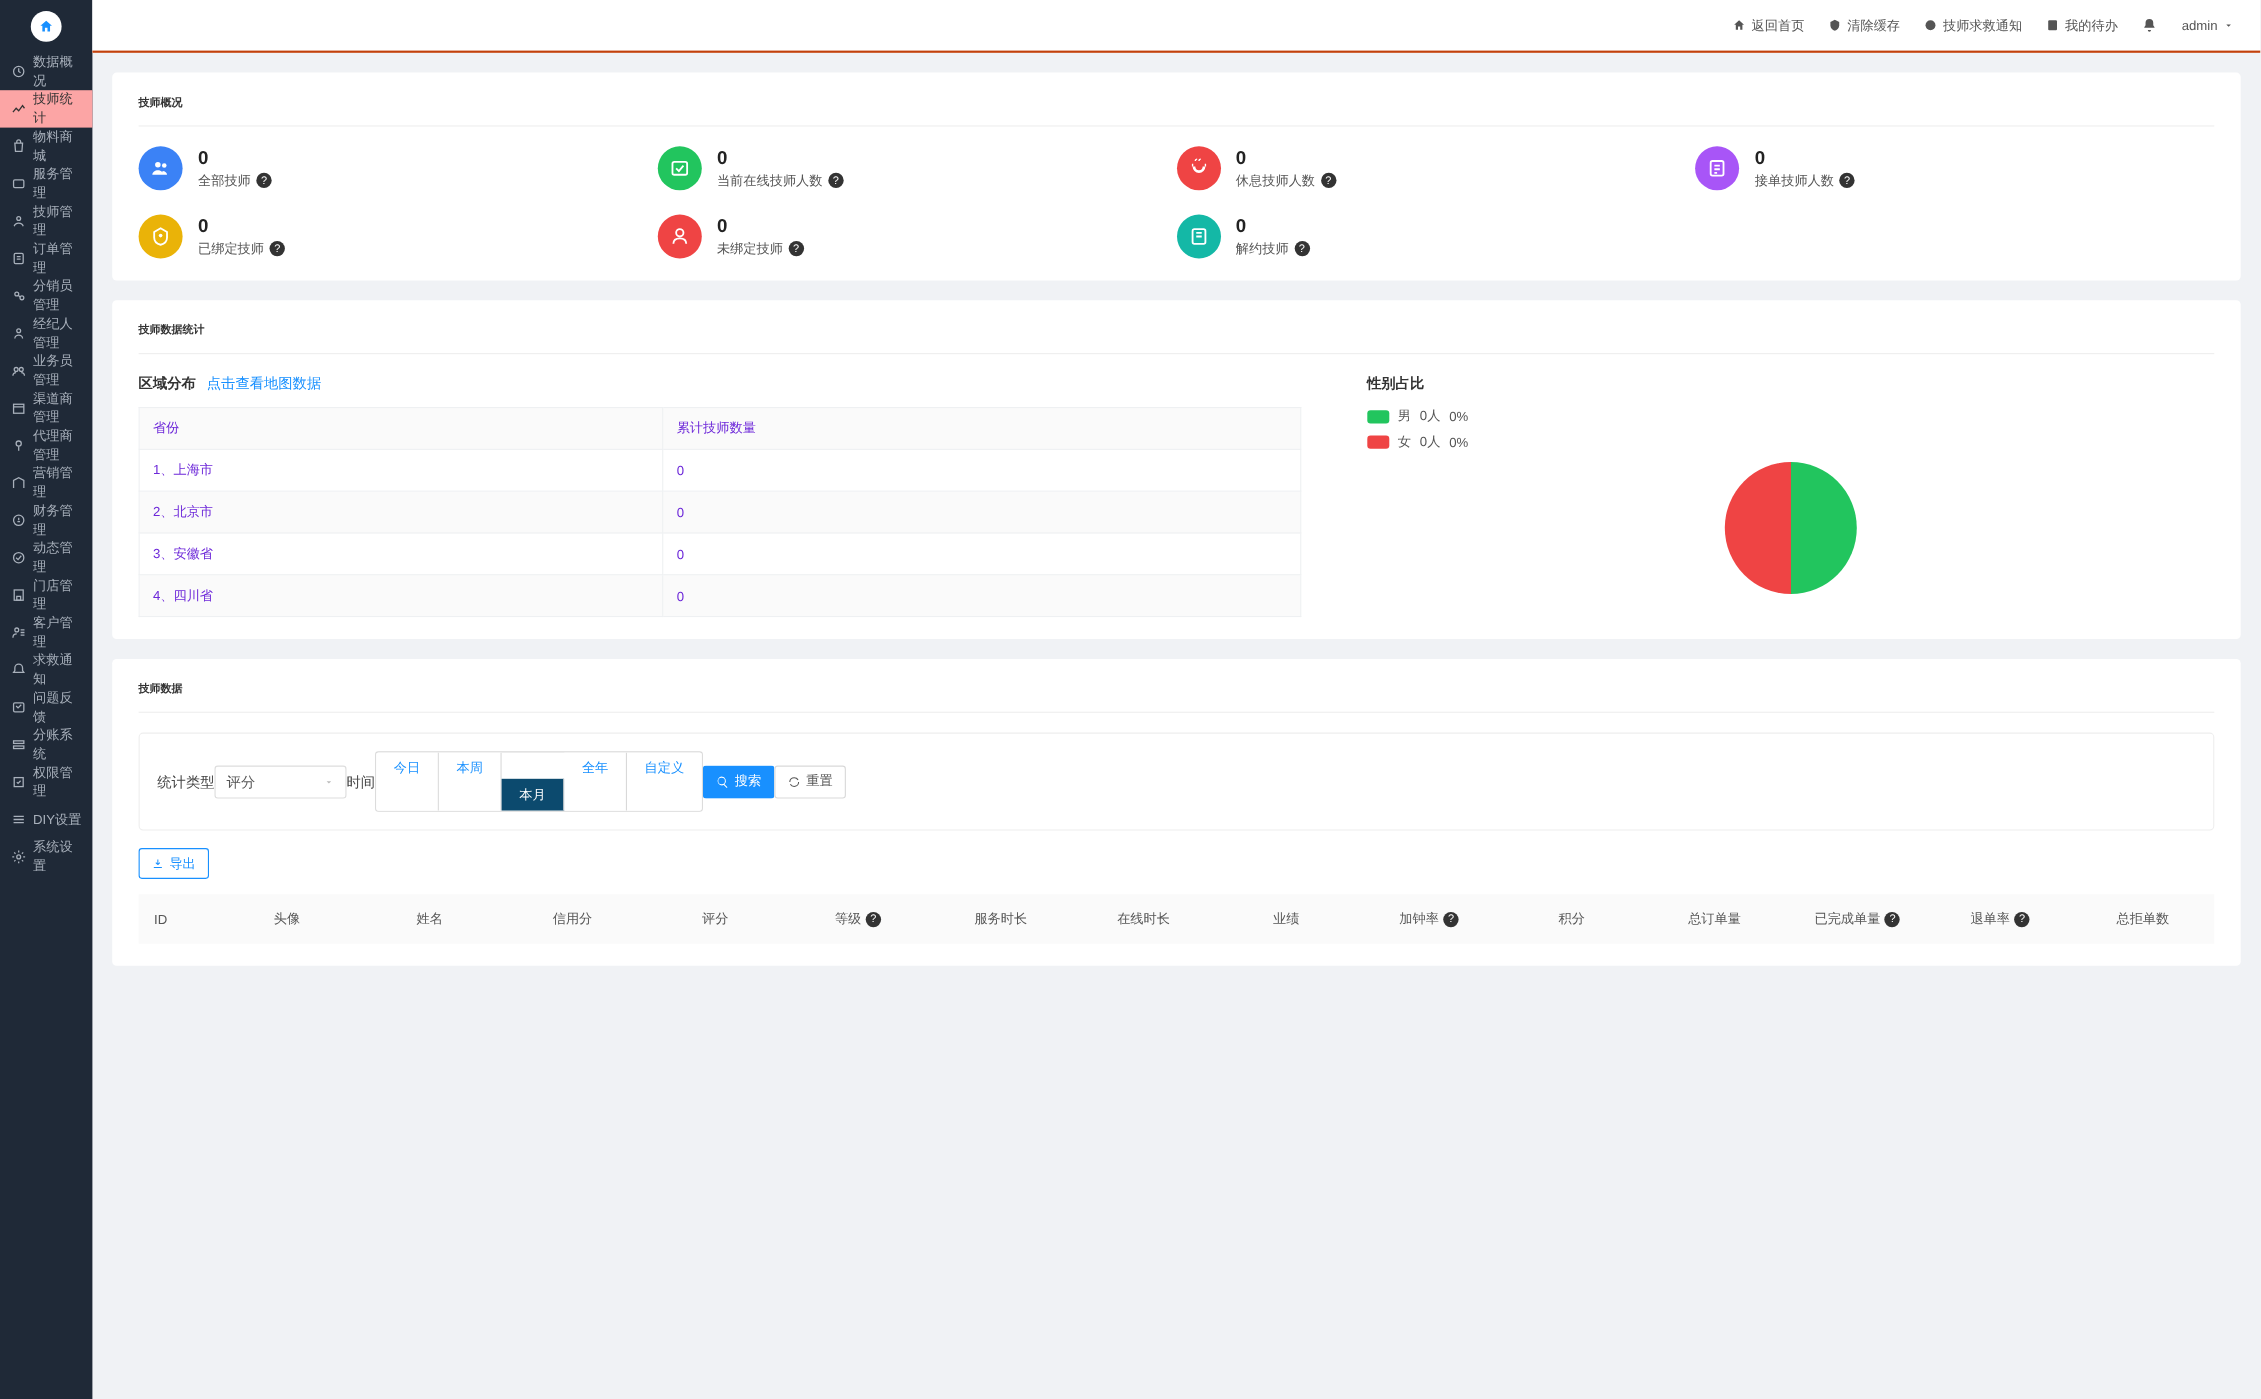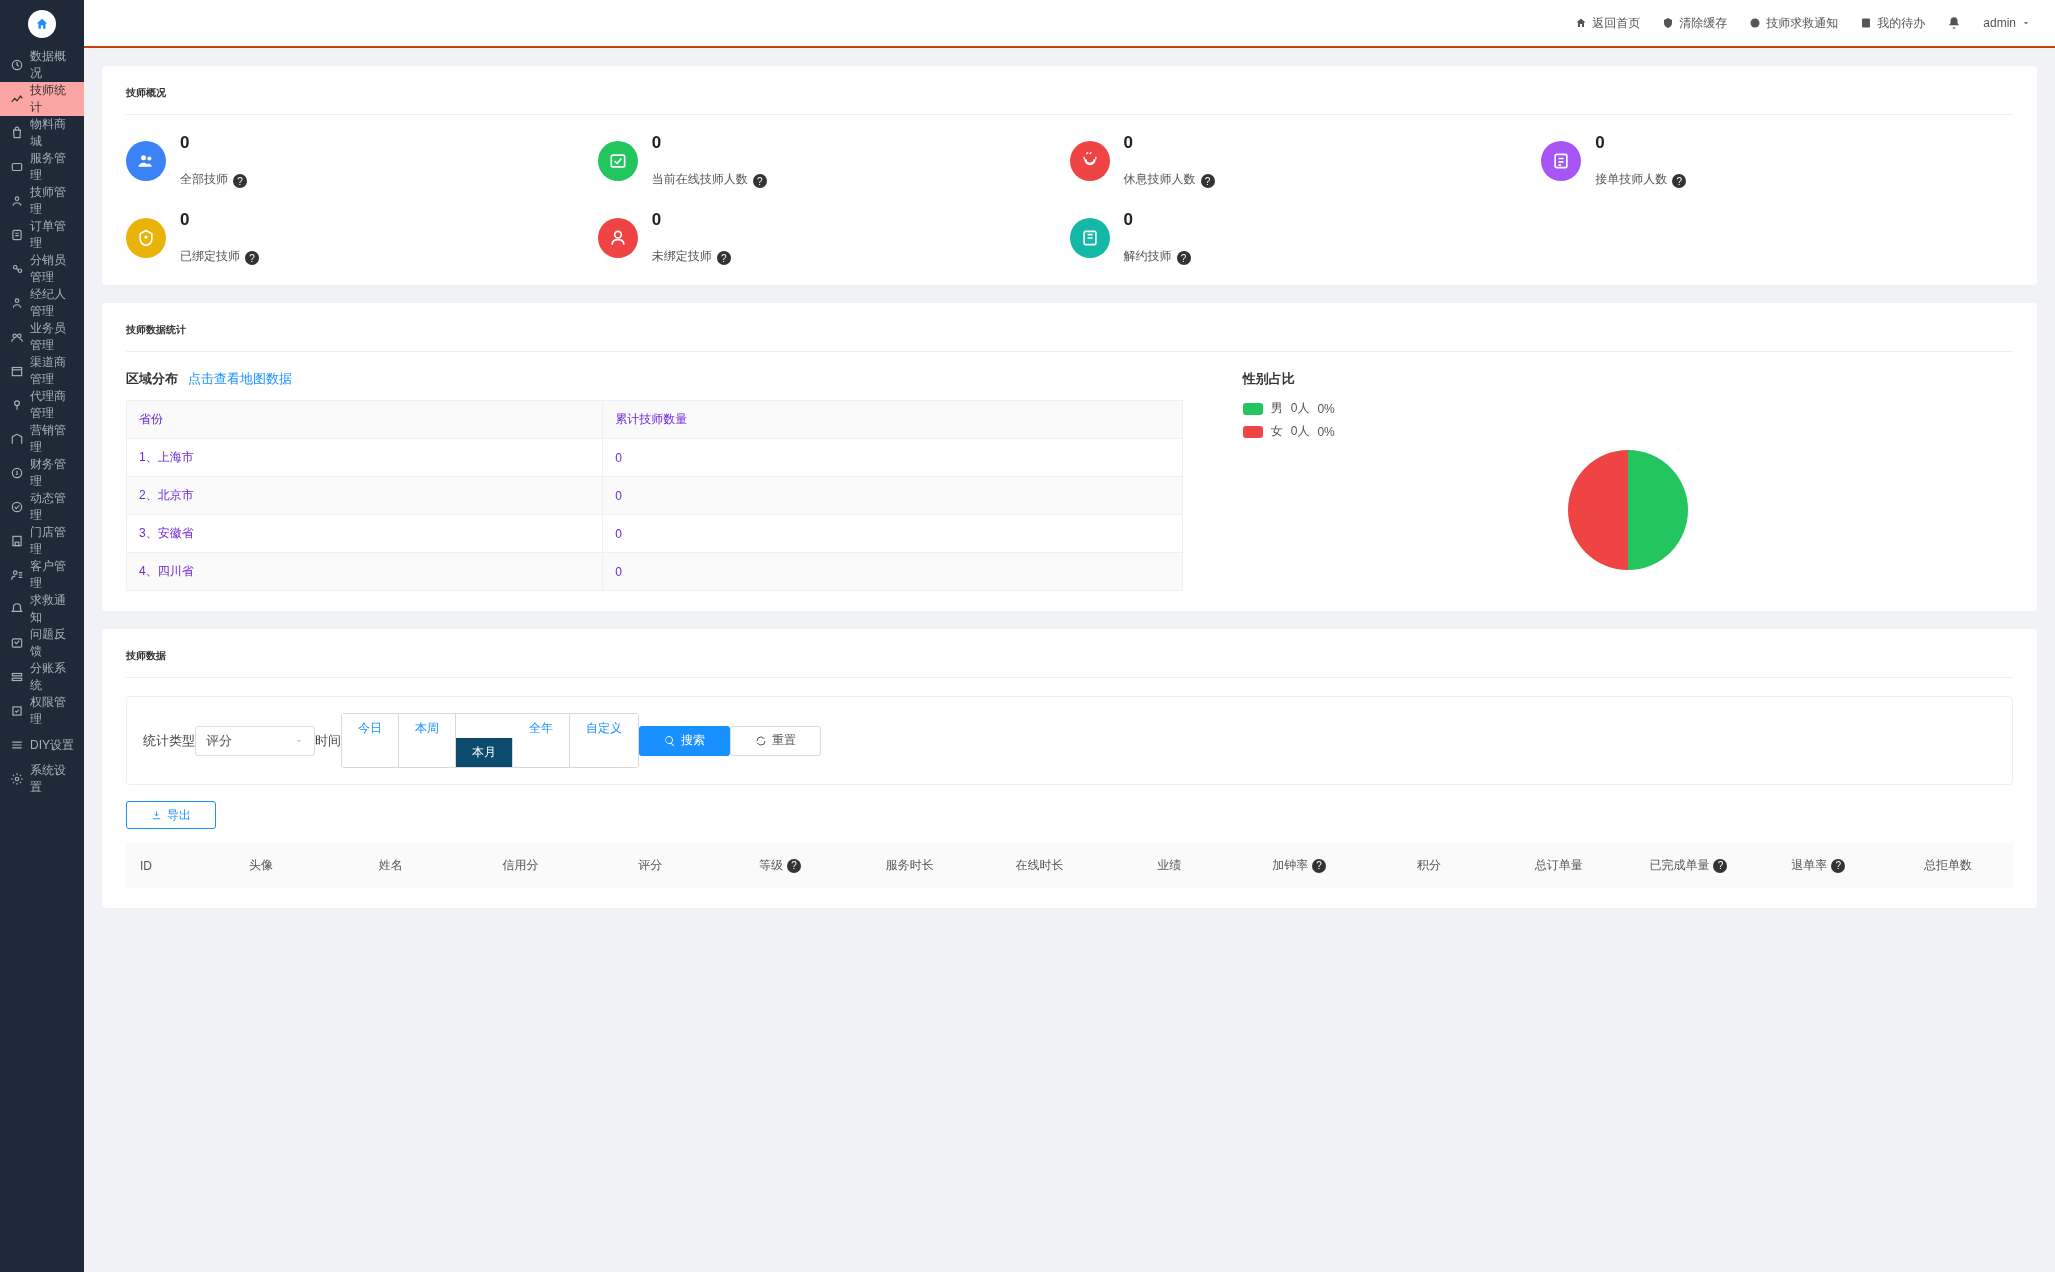--- a/index.html
+++ b/index.html
@@ -14,21 +14,21 @@
 .main { flex: 1; display: flex; flex-direction: column; min-width: 0; }
 .header { height: 48px; background: #fff; display: flex; align-items: center; justify-content: flex-end; padding: 0 24px; gap: 22px; border-bottom: 2px solid #c2410c; font-size: 12px; color: #555; }
 .header-item { display: inline-flex; align-items: center; gap: 5px; cursor: pointer; }
 .content { padding: 18px; display: flex; flex-direction: column; gap: 18px; }
 .card { background: #fff; border-radius: 4px; padding: 20px 24px; }
 .card-title { font-size: 10px; font-weight: 600; color: #333; padding-bottom: 14px; border-bottom: 1px solid #eee; margin-bottom: 18px; }
 .overview-grid { display: grid; grid-template-columns: repeat(4, 1fr); row-gap: 22px; }
 .ov-item { display: flex; align-items: center; gap: 14px; }
 .ov-icon { width: 40px; height: 40px; border-radius: 50%; display: flex; align-items: center; justify-content: center; color: #fff; flex-shrink: 0; }
 .ov-num { font-size: 17px; font-weight: 700; color: #222; }
-.ov-label { font-size: 12px; color: #555; display: flex; align-items: flex-end; gap: 5px; margin-top: 18px; }
+.ov-label { font-size: 12px; color: #555; display: flex; align-items: center; gap: 5px; margin-top: 2px; }
 .help-dot { width: 14px; height: 14px; border-radius: 50%; background: #333; color: #fff; font-size: 10px; display: inline-flex; align-items: center; justify-content: center; cursor: pointer; }
 .stats-row { display: flex; gap: 60px; }
 .stats-left { flex: 0 0 56%; }
 .stats-right { flex: 1; }
 .sub-title { font-size: 13px; font-weight: 600; margin-bottom: 12px; display: flex; align-items: center; gap: 10px; }
 .link { color: #1890ff; font-weight: 400; cursor: pointer; }
 table.region { width: 100%; border-collapse: collapse; font-size: 12px; }
 table.region th, table.region td { text-align: left; padding: 10px 12px; border: 1px solid #eef0f2; color: #6d28d9; }
 table.region th { background: #fafafa; font-weight: 500; }
 table.region tr:nth-child(even) td { background: #fafafa; }
@@ -37,21 +37,21 @@
 .legend-swatch { width: 20px; height: 12px; border-radius: 3px; }
 .pie-wrap { display: flex; justify-content: center; margin-top: 10px; }
 .pie { width: 120px; height: 120px; border-radius: 50%; }
 .filter-row { display: flex; align-items: center; border: 1px solid #eee; padding: 16px; border-radius: 4px; margin-bottom: 16px; }
 .flabel { font-size: 13px; color: #444; }
 .select { width: 120px; height: 30px; border: 1px solid #ddd; border-radius: 3px; padding: 0 10px; display: flex; align-items: center; justify-content: space-between; font-size: 13px; color: #555; background: #fff; cursor: pointer; }
 .radio-group { display: inline-flex; border: 1px solid #d9d9d9; border-radius: 3px; overflow: hidden; }
 .radio-btn { padding: 6px 16px; font-size: 12px; color: #1890ff; background: #fff; border-right: 1px solid #d9d9d9; cursor: pointer; }
 .radio-btn:last-child { border-right: none; }
 .radio-btn.active { background: #0c4a6e; color: #fff; margin-top: 24px; }
-.btn { height: 30px; padding: 0 24px; border-radius: 3px; font-size: 12px; display: inline-flex; align-items: center; gap: 5px; cursor: pointer; border: 1px solid transparent; }
+.btn { height: 30px; padding: 0 11px; border-radius: 3px; font-size: 12px; display: inline-flex; align-items: center; gap: 5px; cursor: pointer; border: 1px solid transparent; }
 .btn-primary { background: #1890ff; color: #fff; }
 .btn-default { background: #fff; border-color: #d9d9d9; color: #555; }
 .btn-ghost { background: #fff; border: 1px solid #1890ff; color: #1890ff; }
 .table-head { display: flex; align-items: center; background: #fafafa; padding: 14px 0; font-size: 12px; color: #555; font-weight: 500; }
 .table-head > div { flex: 1; text-align: center; display: flex; align-items: center; justify-content: center; gap: 4px; padding: 0 4px; }
 .table-head > div:first-child { flex: 0 0 70px; text-align: left; justify-content: flex-start; padding-left: 14px; }
 svg { display: block; }
 </style>
 </head>
 <body>

